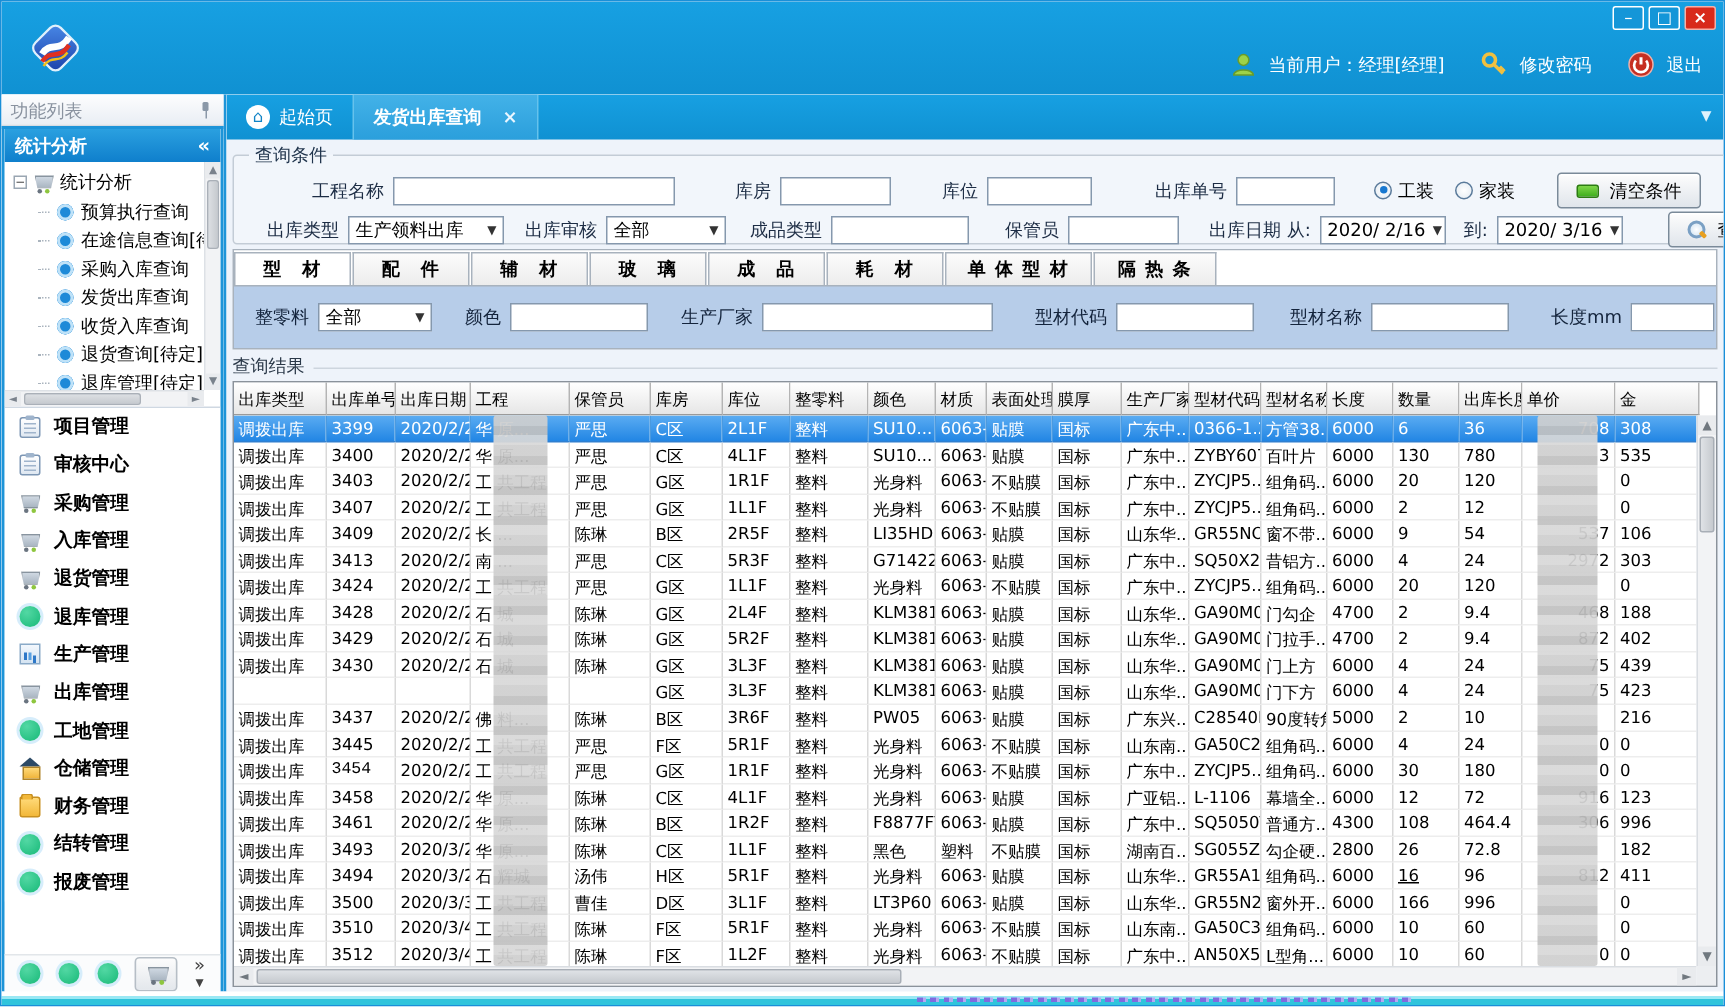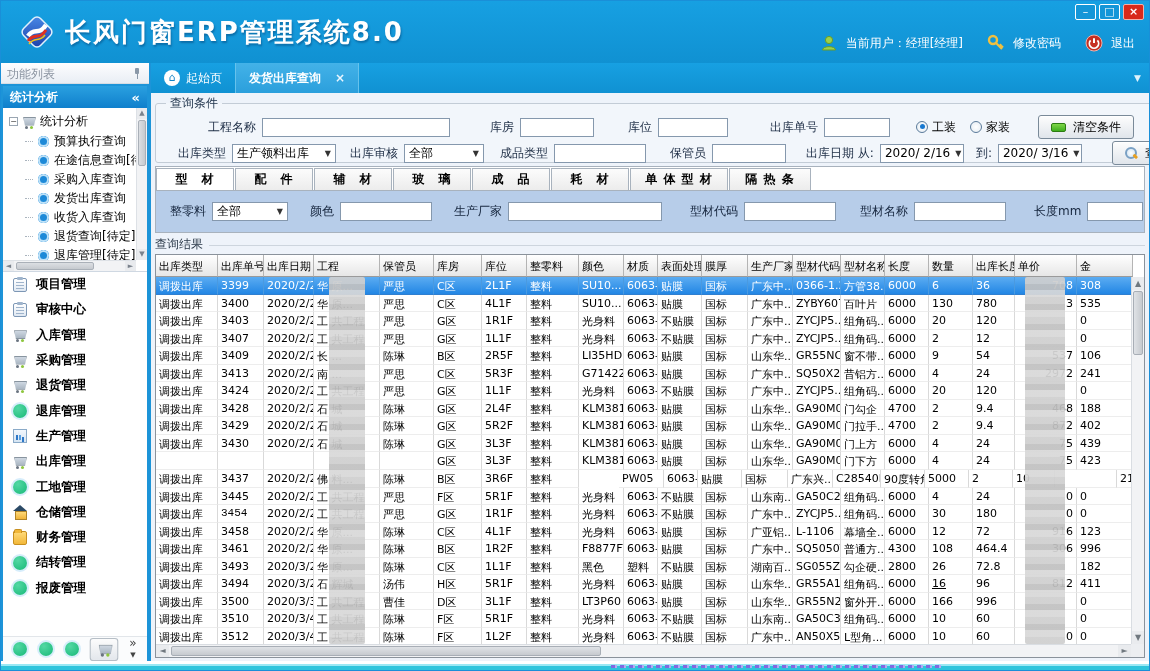--- a/index.html
+++ b/index.html
@@ -144,21 +144,20 @@
           <linearGradient id="lg" x1="0" y1="0" x2="1" y2="1">
         <stop offset="0" stop-color="#4a8ae8"></stop>
             <stop offset="1" stop-color="#1a3fa8"></stop>
           </linearGradient>
         </defs>
       <rect x="10" y="10" width="24" height="24" rx="5" transform="rotate(45 22 22)" fill="url(#lg)" stroke="#dff0fc" stroke-width="1.5"></rect>
       <path d="M13 26 C19 17,24 26,31 15" stroke="#ffffff" stroke-width="4.5" fill="none"></path>
       <path d="M13 31 C19 22,24 31,31 20" stroke="#e03020" stroke-width="3" fill="none"></path>
       <path d="M14 34 C20 26,24 33,30 25" stroke="#f2c018" stroke-width="1.6" fill="none"></path>
     </svg>
-    <div class="app-title">长风门窗ERP管理系统8.0</div>
     <div class="win-controls">
       <div class="wbtn">–</div>
       <div class="wbtn">□</div>
       <div class="wbtn close">×</div>
     </div>
     <div class="userbar">
       <span class="uic">
         <svg viewBox="0 0 18 18">
             <circle cx="9" cy="6" r="3.6" fill="#9cd24a" stroke="#6a9c28"></circle>
             <path d="M2.5 16 C2.5 11.5,15.5 11.5,15.5 16 Z" fill="#9cd24a" stroke="#6a9c28"></path>
@@ -255,25 +254,25 @@
             <div class="acc-item">
               <span class="aicon ic-clipboard"></span>
               <span class="albl">项目管理</span>
             </div>
             <div class="acc-item">
               <span class="aicon ic-clipboard"></span>
               <span class="albl">审核中心</span>
             </div>
             <div class="acc-item">
               <span class="aicon ic-cart"></span>
+              <span class="albl">采购管理</span>
+            </div>
+            <div class="acc-item">
+              <span class="aicon ic-cart"></span>
               <span class="albl">入库管理</span>
-            </div>
-            <div class="acc-item">
-              <span class="aicon ic-cart"></span>
-              <span class="albl">采购管理</span>
             </div>
             <div class="acc-item">
               <span class="aicon ic-cart"></span>
               <span class="albl">退货管理</span>
             </div>
             <div class="acc-item">
               <span class="aicon ic-dot"></span>
               <span class="albl">退库管理</span>
             </div>
             <div class="acc-item">
@@ -564,21 +563,21 @@
                 <div class="td c9" style="width: 34px;">6063-T5</div>
                 <div class="td c10" style="width: 44px;">贴膜</div>
                 <div class="td c11" style="width: 46px;">国标</div>
                 <div class="td c12" style="width: 45px;">广东中...</div>
                 <div class="td c13" style="width: 48px;">SQ50X2...</div>
                 <div class="td c14" style="width: 44px;">昔铝方...</div>
                 <div class="td c15" style="width: 44px;">6000</div>
                 <div class="td c16" style="width: 44px;">4</div>
                 <div class="td c17" style="width: 42px;">24</div>
                 <div class="td c18" style="width: 62px;">2972</div>
-                <div class="td c19" style="width: 56px;">241</div>
+                <div class="td c19" style="width: 56px;">303</div>
               </div>
               <div class="tr">
                 <div class="td c0" style="width: 62px;">调拨出库</div>
                 <div class="td c1" style="width: 46px;">3424</div>
                 <div class="td c2" style="width: 50px;">2020/2/26</div>
                 <div class="td c3" style="width: 66px;">工  共工程</div>
                 <div class="td c4" style="width: 54px;">严思</div>
                 <div class="td c5" style="width: 48px;">G区</div>
                 <div class="td c6" style="width: 45px;">1L1F</div>
                 <div class="td c7" style="width: 52px;">整料</div>
@@ -685,21 +684,21 @@
               </div>
               <div class="tr">
                 <div class="td c0" style="width: 62px;">调拨出库</div>
                 <div class="td c1" style="width: 46px;">3437</div>
                 <div class="td c2" style="width: 50px;">2020/2/27</div>
                 <div class="td c3" style="width: 66px;">佛  料...</div>
                 <div class="td c4" style="width: 54px;">陈琳</div>
                 <div class="td c5" style="width: 48px;">B区</div>
                 <div class="td c6" style="width: 45px;">3R6F</div>
                 <div class="td c7" style="width: 52px;">整料</div>
-                <div class="td c8" style="width: 45px; margin-left: 40px;">PW05</div>
+                <div class="td c8" style="width: 45px;">PW05</div>
                 <div class="td c9" style="width: 34px;">6063-T5</div>
                 <div class="td c10" style="width: 44px;">贴膜</div>
                 <div class="td c11" style="width: 46px;">国标</div>
                 <div class="td c12" style="width: 45px;">广东兴...</div>
                 <div class="td c13" style="width: 48px;">C28540B</div>
                 <div class="td c14" style="width: 44px;">90度转角</div>
                 <div class="td c15" style="width: 44px;">5000</div>
                 <div class="td c16" style="width: 44px;">2</div>
                 <div class="td c17" style="width: 42px;">10</div>
                 <div class="td c18" style="width: 62px;"></div>

